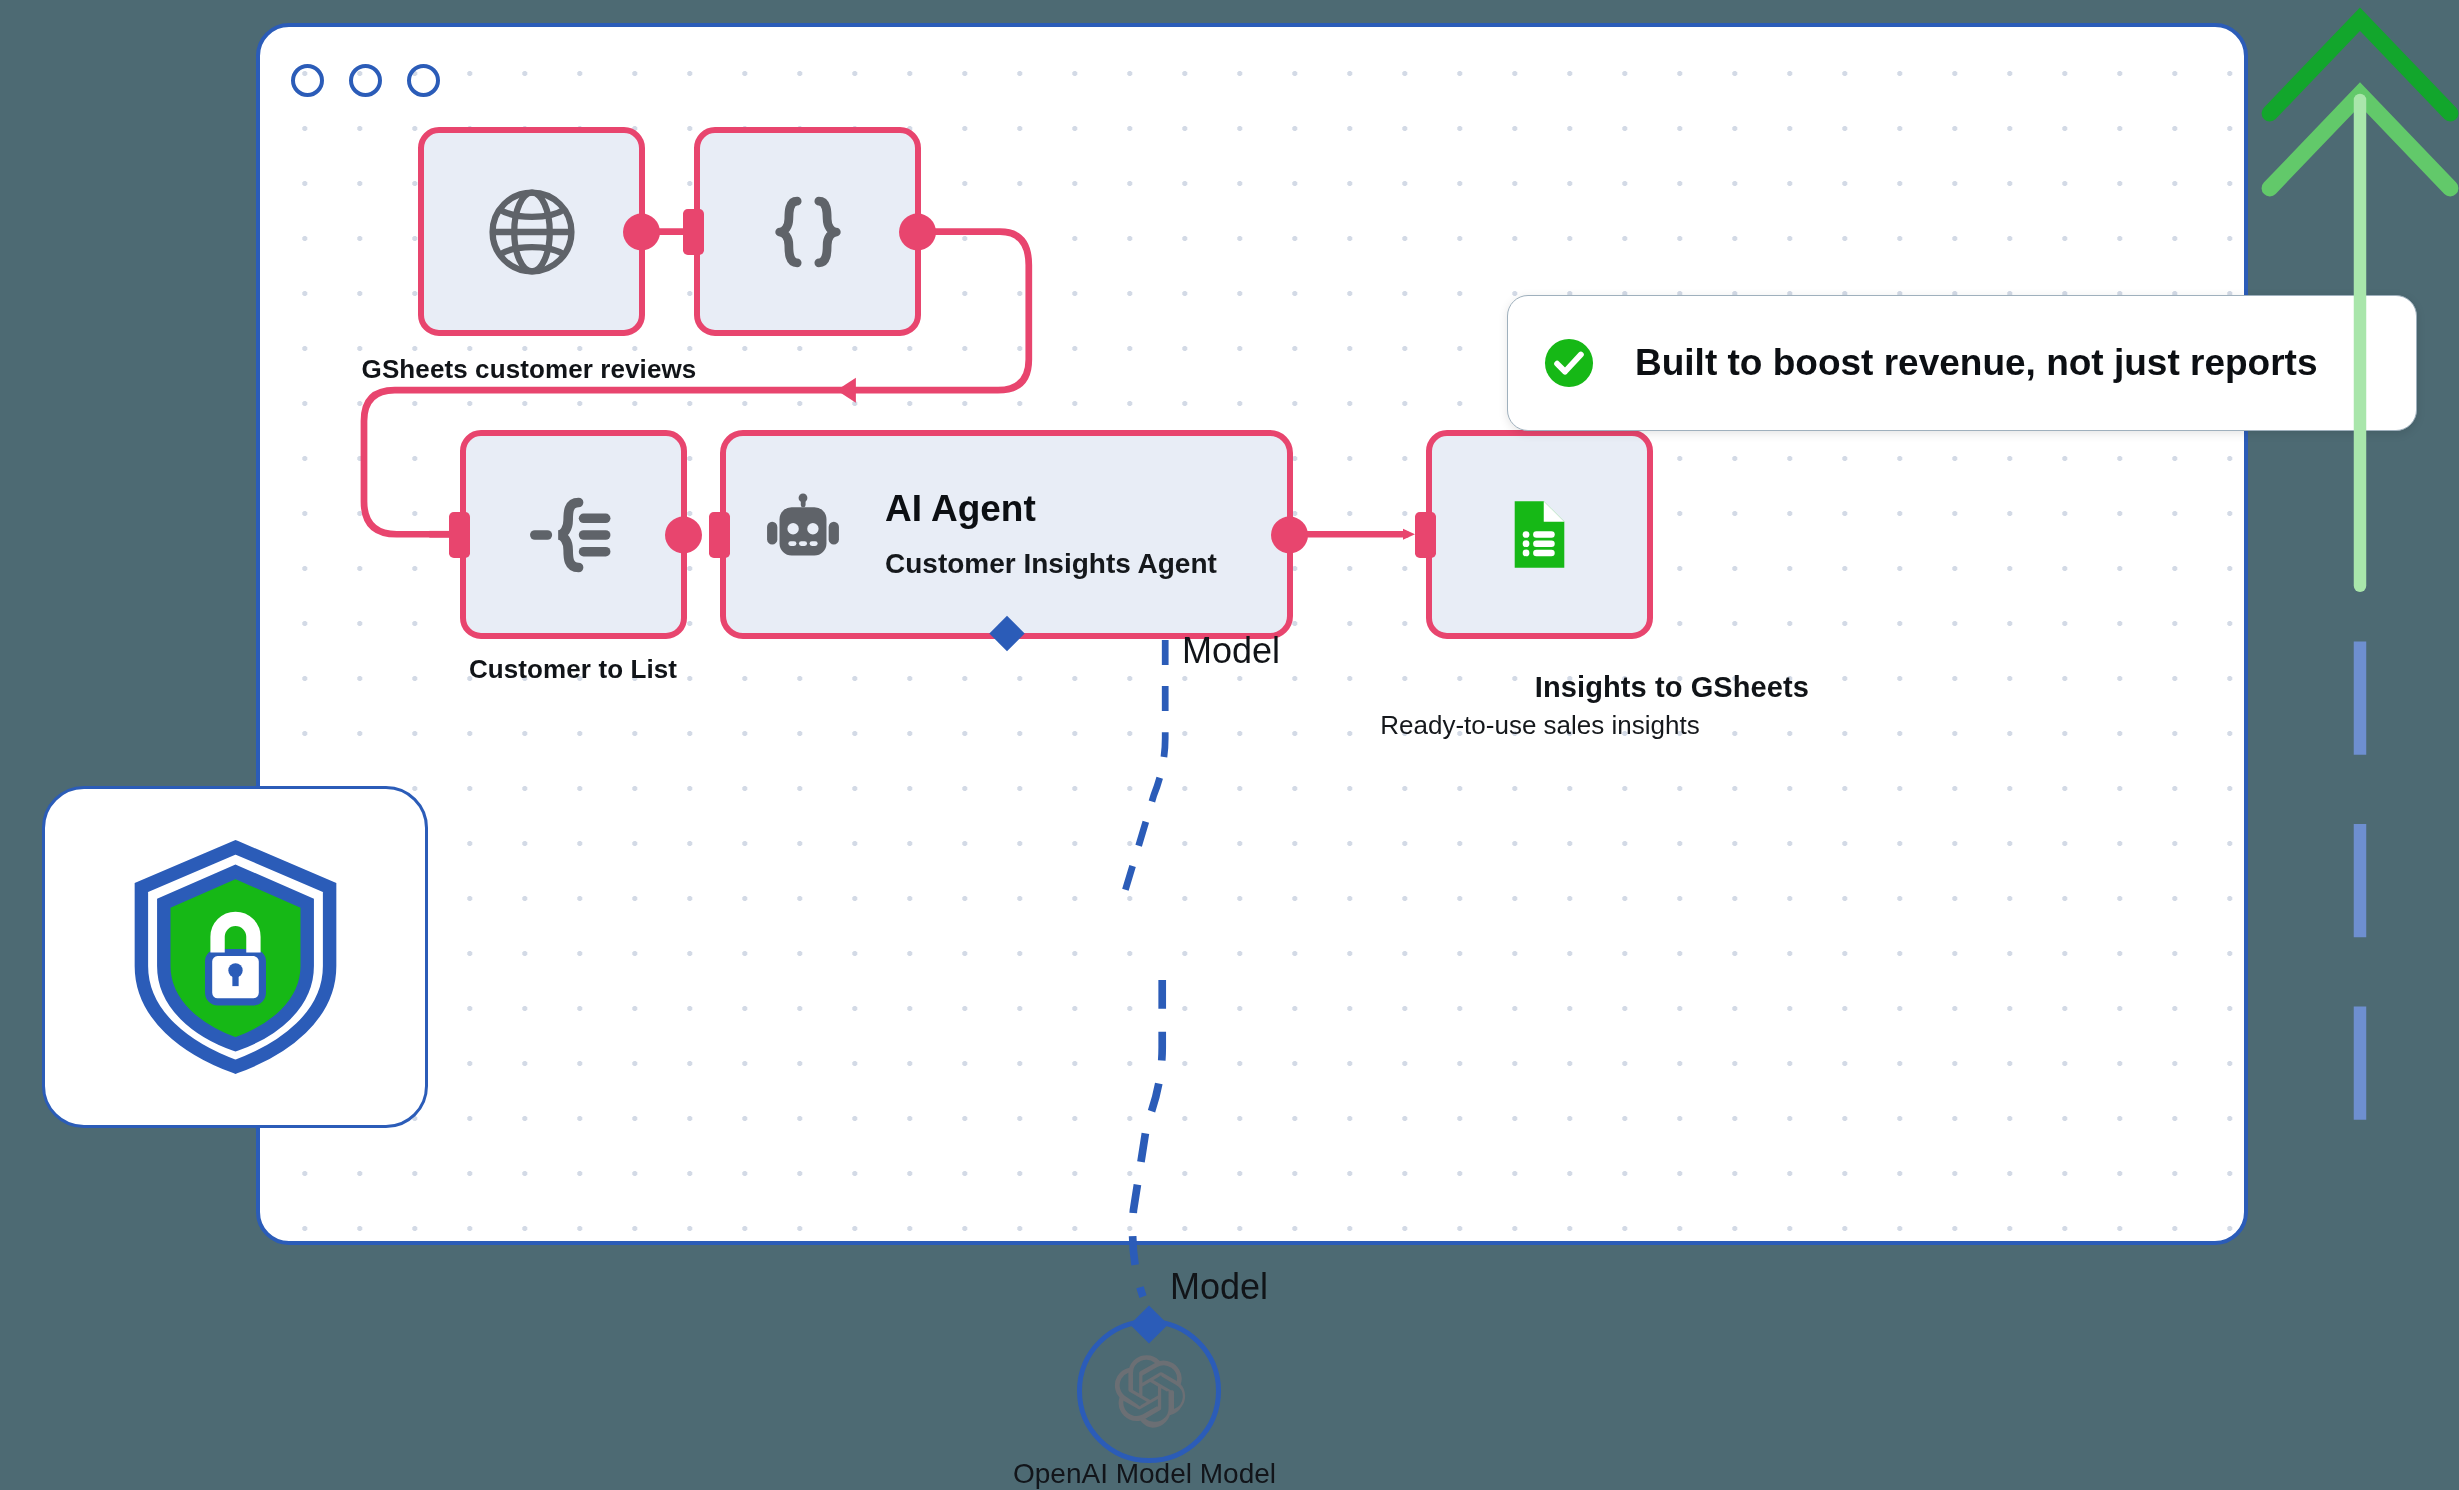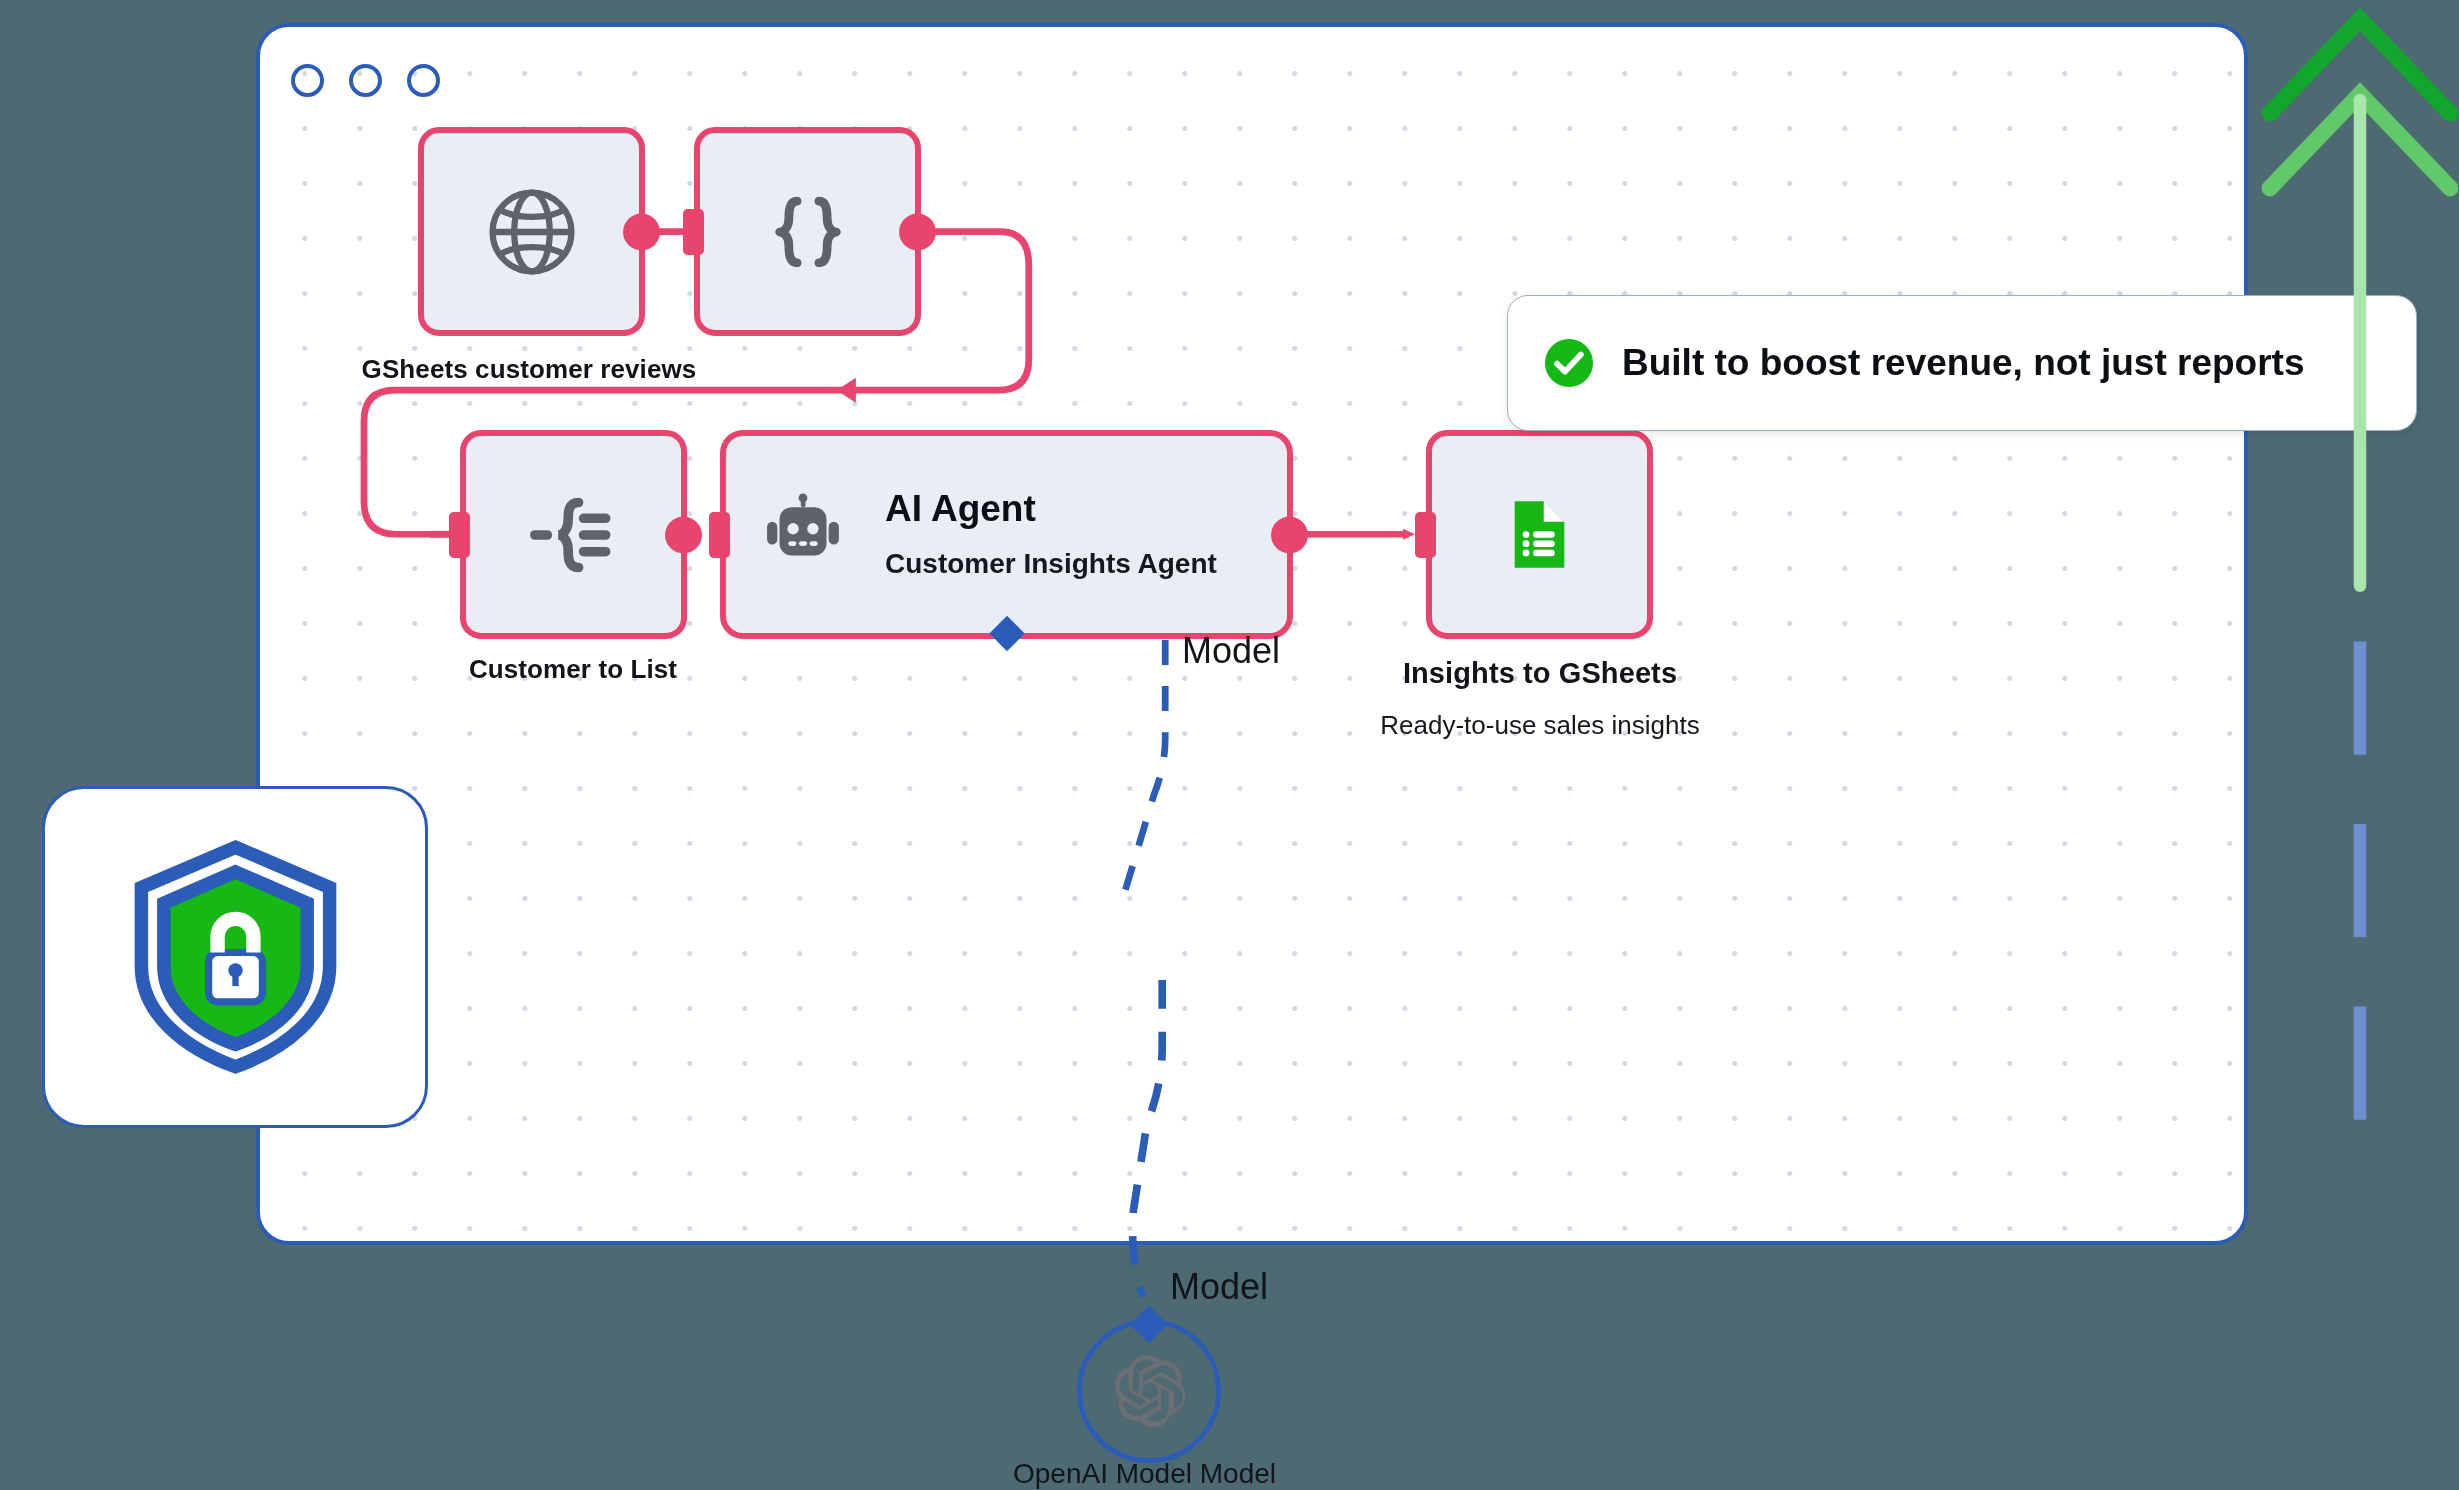--- a/index.html
+++ b/index.html
@@ -69,21 +69,21 @@
   }
   .port-bottom{
     position:absolute;width:25px;height:25px;background:#2b5cb8;
     left:50%;bottom:-12.5px;transform:translateX(-50%) rotate(45deg);
   }
 
   
   .tip-card{
     position:absolute;left:1507px;top:295px;width:910px;height:136px;
     background:#fff;border:1.9px solid #9fb0bd;border-radius:21px;
-    display:flex;align-items:center;gap:25px;padding:0 33px;box-sizing:border-box;
+    display:flex;align-items:center;gap:38px;padding:0 33px;box-sizing:border-box;
     box-shadow:0 2.9px 9.6px rgba(0,0,0,.10);
   }
   .tip-text{font-size:37px;font-weight:bold;color:#0c0f13;white-space:nowrap;}
 
   
   .shield-card{
     position:absolute;left:42px;top:786px;width:380px;height:336px;
     background:#fff;border:3.8px solid #2b5cb8;border-radius:42px;
     display:flex;align-items:center;justify-content:center;
   }
@@ -219,21 +219,21 @@
           <circle cx="8.2" cy="12.0" r="0.95"></circle>
           <circle cx="8.2" cy="14.6" r="0.95"></circle>
           <circle cx="8.2" cy="17.2" r="0.95"></circle>
           <rect x="10.2" y="11.1" width="6.1" height="1.85" rx="0.92"></rect>
           <rect x="10.2" y="13.7" width="6.1" height="1.85" rx="0.92"></rect>
           <rect x="10.2" y="16.3" width="6.1" height="1.85" rx="0.92"></rect>
         </g>
       </svg>
       <div class="port-in"></div>
     </div>
-    <div class="nlabel lg" style="left:1011px;top:630px;width:538px;">Insights to GSheets</div>
+    <div class="nlabel lg" style="left:1011px;top:644px;width:538px;text-align:right;">Insights to GSheets</div>
     <div class="nsub" style="left:1011px;top:683px;width:538px;">Ready-to-use sales insights</div>
   </div>
 
   <svg style="position:absolute;left:1047px;top:980px;width:288px;height:403px;" viewBox="0 0 300 420">
     <path d="M 120 0 L 120 70 Q 120 110 104 150 L 90 240 Q 86 290 100 330" stroke="#2b5cb8" stroke-width="8" fill="none" stroke-dasharray="30 24"></path>
   </svg>
 
   <div class="oai-node">
     <div class="oai-diamond"></div>
     <svg width="79" height="79" viewBox="0 0 24 24">

